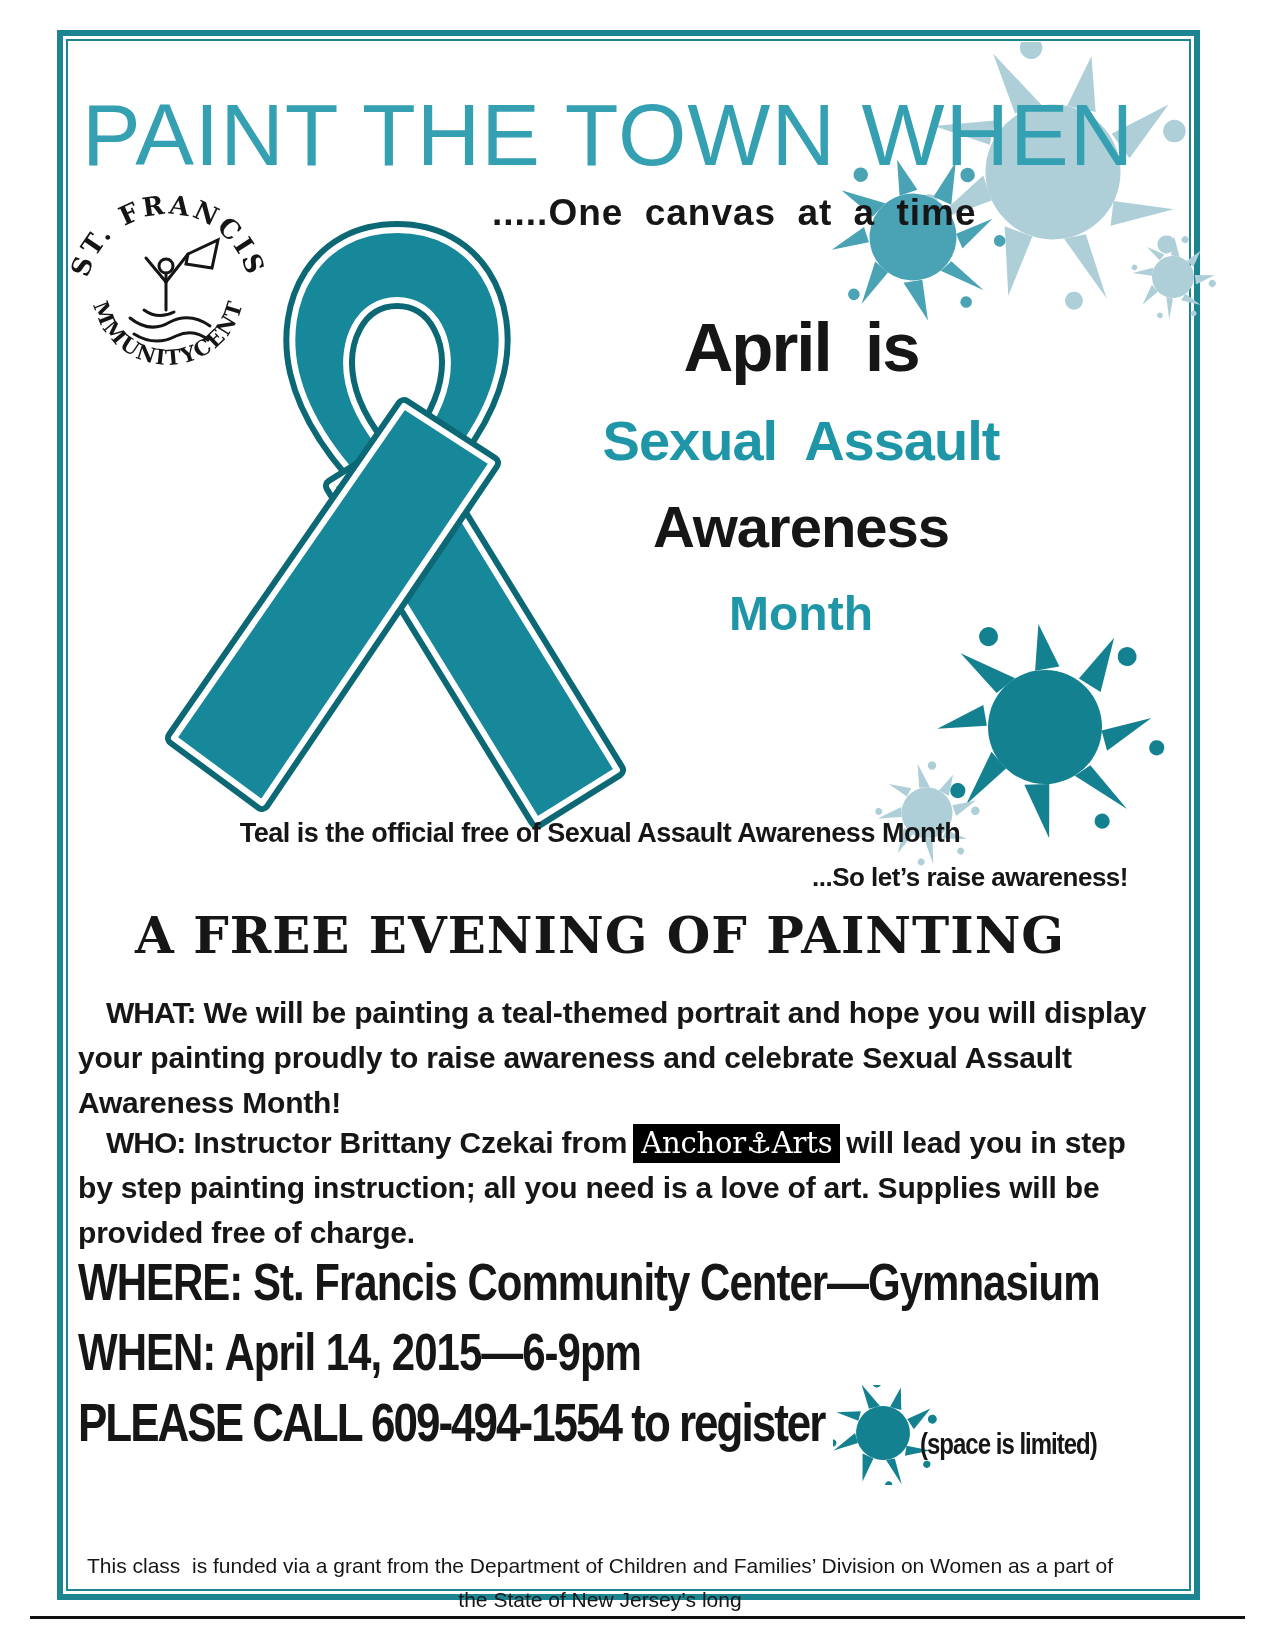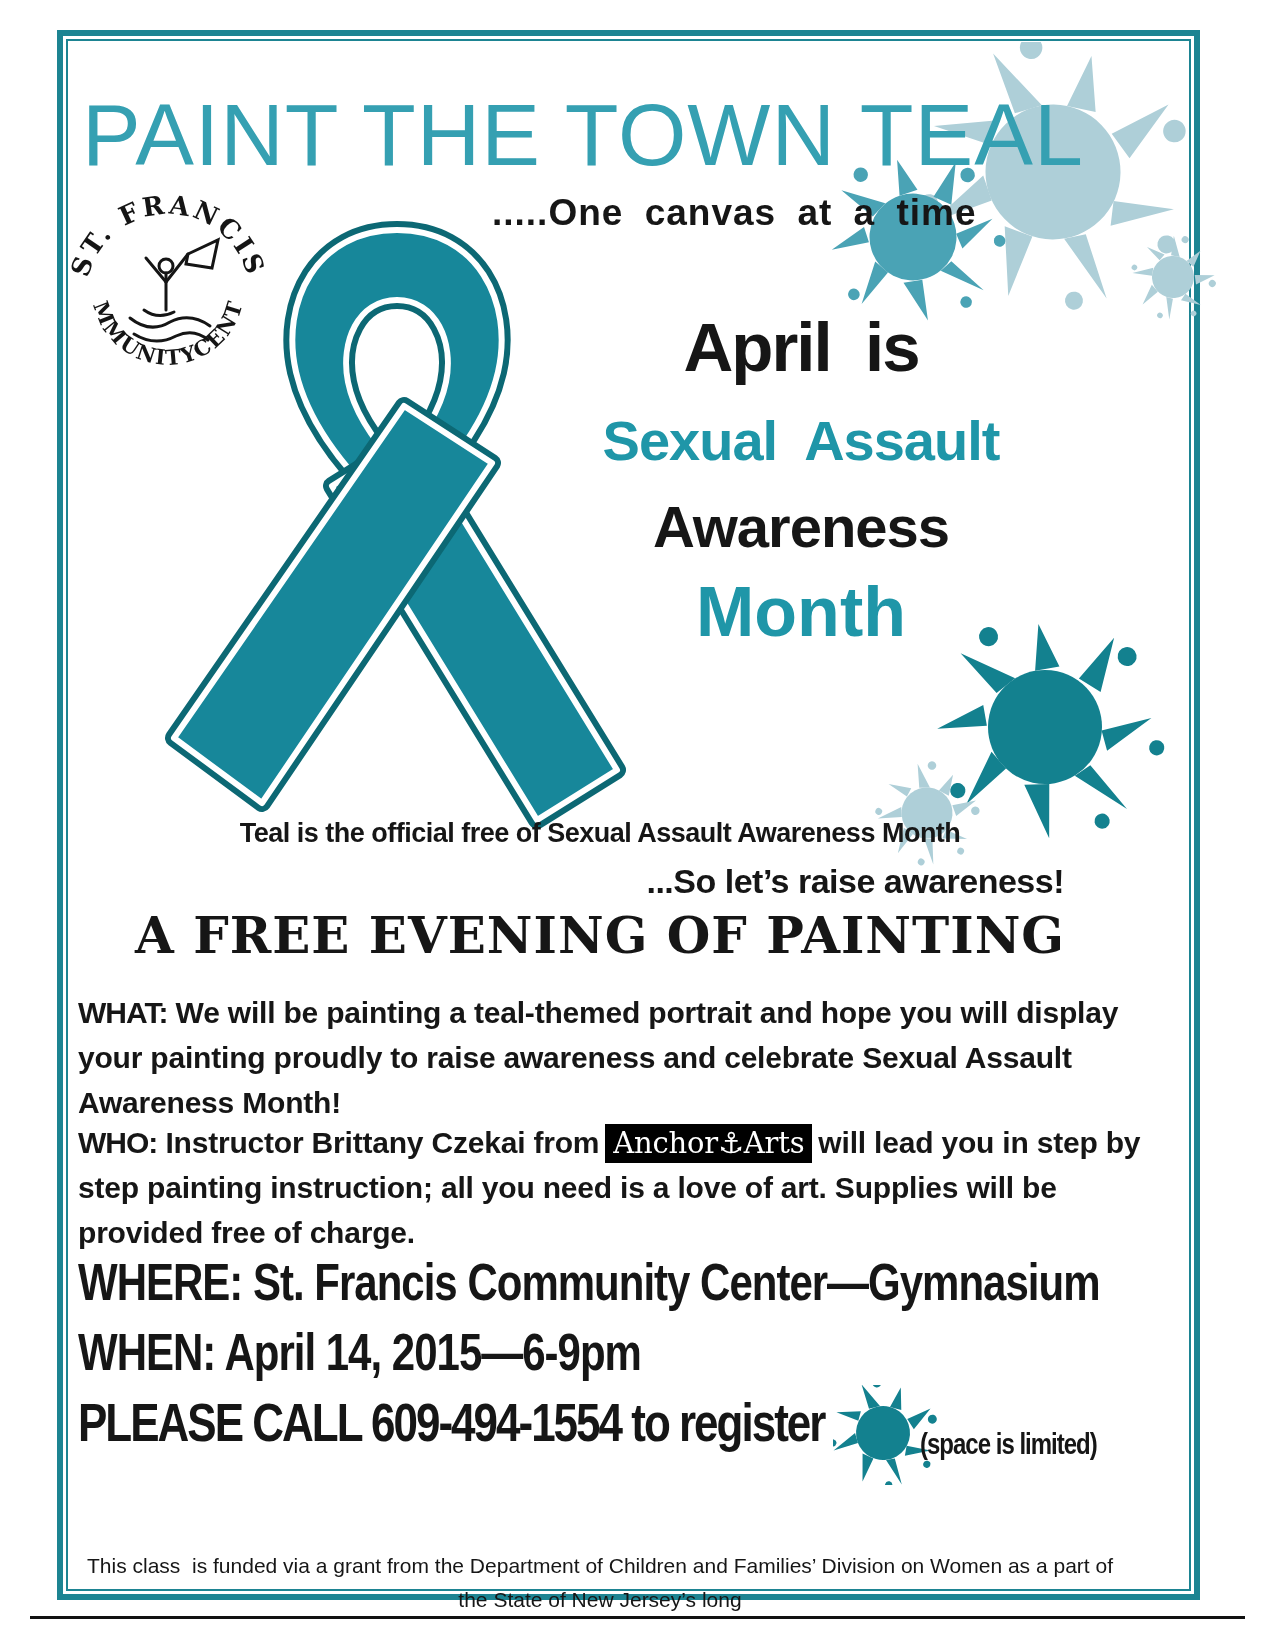--- a/index.html
+++ b/index.html
@@ -23,32 +23,32 @@
   .logo-svg{position:absolute;left:70px;top:194px;z-index:2;}
   .ribbon-svg{position:absolute;left:112px;top:218px;z-index:2;}
   .splats-top{position:absolute;left:828px;top:42px;z-index:1;}
   .splats-mid{position:absolute;left:855px;top:615px;z-index:1;}
   .splat-small{position:absolute;left:833px;top:1385px;z-index:1;}
   .headline{position:absolute;left:562px;top:312px;width:478px;text-align:center;z-index:3;}
   .headline>div{white-space:pre;font-weight:700;}
   .h-april{font-size:69px;line-height:1.05;letter-spacing:-2px;color:var(--text-black);}
   .h-sexual{font-size:56px;margin-top:24px;letter-spacing:-1px;color:var(--headline-teal);}
   .h-aware{font-size:58px;margin-top:20px;letter-spacing:-1px;color:var(--text-black);}
-  .h-month{font-size:70px;margin-top:12px;letter-spacing:0;color:var(--headline-teal);}
+  .h-month{font-size:48px;margin-top:26px;letter-spacing:0;color:var(--headline-teal);}
   .line-teal-official{position:absolute;left:85px;top:818px;width:1030px;text-align:center;
         font-size:27px;font-weight:700;letter-spacing:-0.5px;z-index:3;}
-  .line-raise{position:absolute;left:564px;top:862px;width:500px;text-align:right;
-        font-size:34px;font-weight:700;letter-spacing:-0.5px;z-index:3;}
+  .line-raise{position:absolute;left:628px;top:862px;width:500px;text-align:right;
+        font-size:26px;font-weight:700;letter-spacing:-0.5px;z-index:3;}
   .line-free{position:absolute;left:85px;top:906px;width:1030px;text-align:center;
         font-family:"DejaVu Serif",serif;font-size:50px;font-weight:700;letter-spacing:1px;z-index:3;}
   .para{position:absolute;left:78px;width:1070px;font-size:30px;font-weight:700;
         line-height:1.5;letter-spacing:-0.2px;z-index:3;white-space:pre-wrap;}
   .para-what{top:990px;}
   .para-who{top:1120px;}
-  .para-label{letter-spacing:-1px;}
+  .para-label{letter-spacing:-1px;margin-left:28px;}
   .badge-anchor{display:inline-block;background:var(--badge-bg);color:var(--badge-fg);
         font-family:"DejaVu Serif","DejaVu Sans",serif;font-weight:400;font-size:29px;
         padding:2px 8px;margin:0 6px;line-height:1.2;text-align:right;}
   .big-line{position:absolute;left:78px;font-weight:700;letter-spacing:-1px;
         transform:scaleY(1.22);transform-origin:left top;z-index:3;white-space:pre;}
   .line-where{top:1254px;font-size:42px;}
   .line-when{top:1324px;font-size:42px;}
   .line-call{top:1392px;font-size:44px;letter-spacing:-2px;}
   .space-limited{position:absolute;left:920px;top:1428px;font-size:24px;font-weight:700;
         letter-spacing:-1px;transform:scaleY(1.2);transform-origin:left top;z-index:3;}
@@ -92,21 +92,21 @@
 
   <svg class="splats-mid" width="330" height="265" viewBox="0 0 330 265">
     <use href="#splat-shape" class="c-dark" transform="translate(190,112) scale(1.9) rotate(-10)"></use>
     <use href="#splat-shape" class="c-light" transform="translate(72,198) scale(0.85) rotate(28)"></use>
   </svg>
 
   <svg class="splat-small" width="105" height="100" viewBox="0 0 105 100">
     <use href="#splat-shape" class="c-dark" transform="translate(50,48) scale(0.9) rotate(15)"></use>
   </svg>
 
-  <div class="title">PAINT THE TOWN TEAL</div>
+  <div class="title">PAINT THE TOWN WHEN</div>
   <div class="tagline">.....One canvas at a time</div>
 
   <svg class="logo-svg" width="196" height="204" viewBox="0 0 196 204">
     <defs>
       <path id="arcTop" d="M16,102 A82,82 0 0 1 180,102"></path>
       <path id="arcBot" d="M24,112 A76,76 0 0 0 172,112"></path>
     </defs>
     <text class="seal-text" font-size="26" letter-spacing="3" text-anchor="middle">
       <textPath href="#arcTop" startOffset="50%">· ST. FRANCIS ·</textPath>
     </text>

